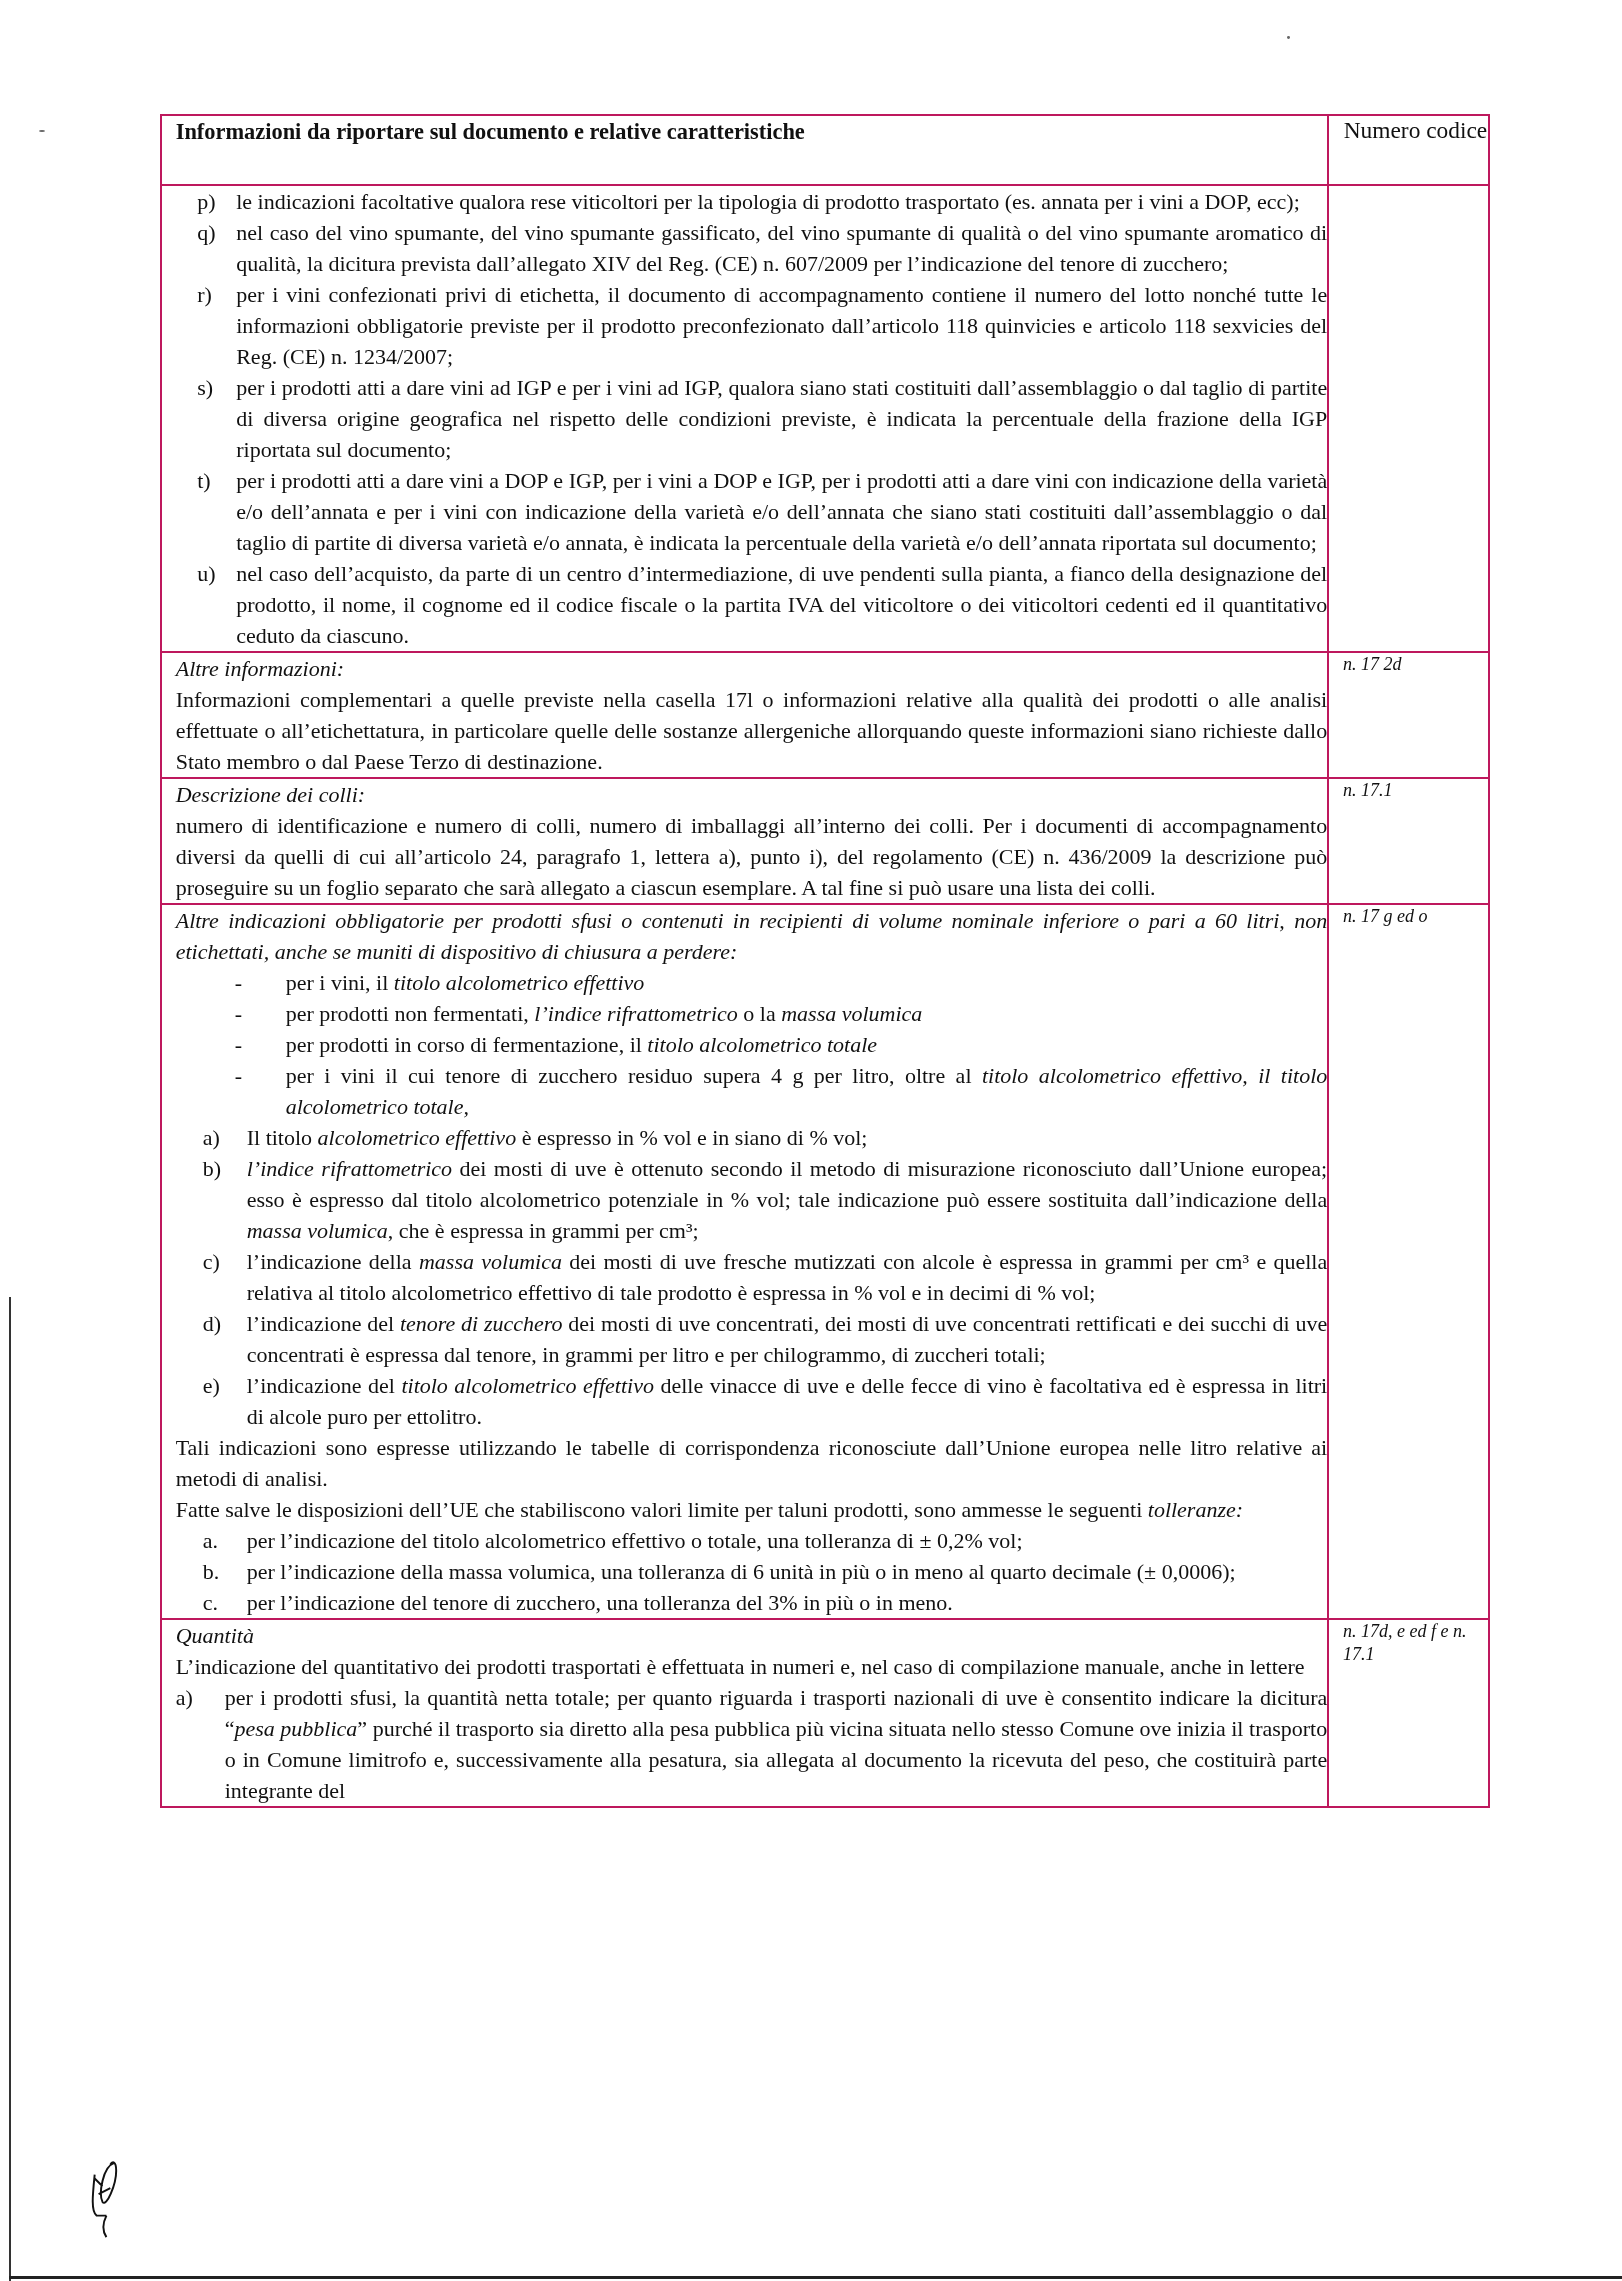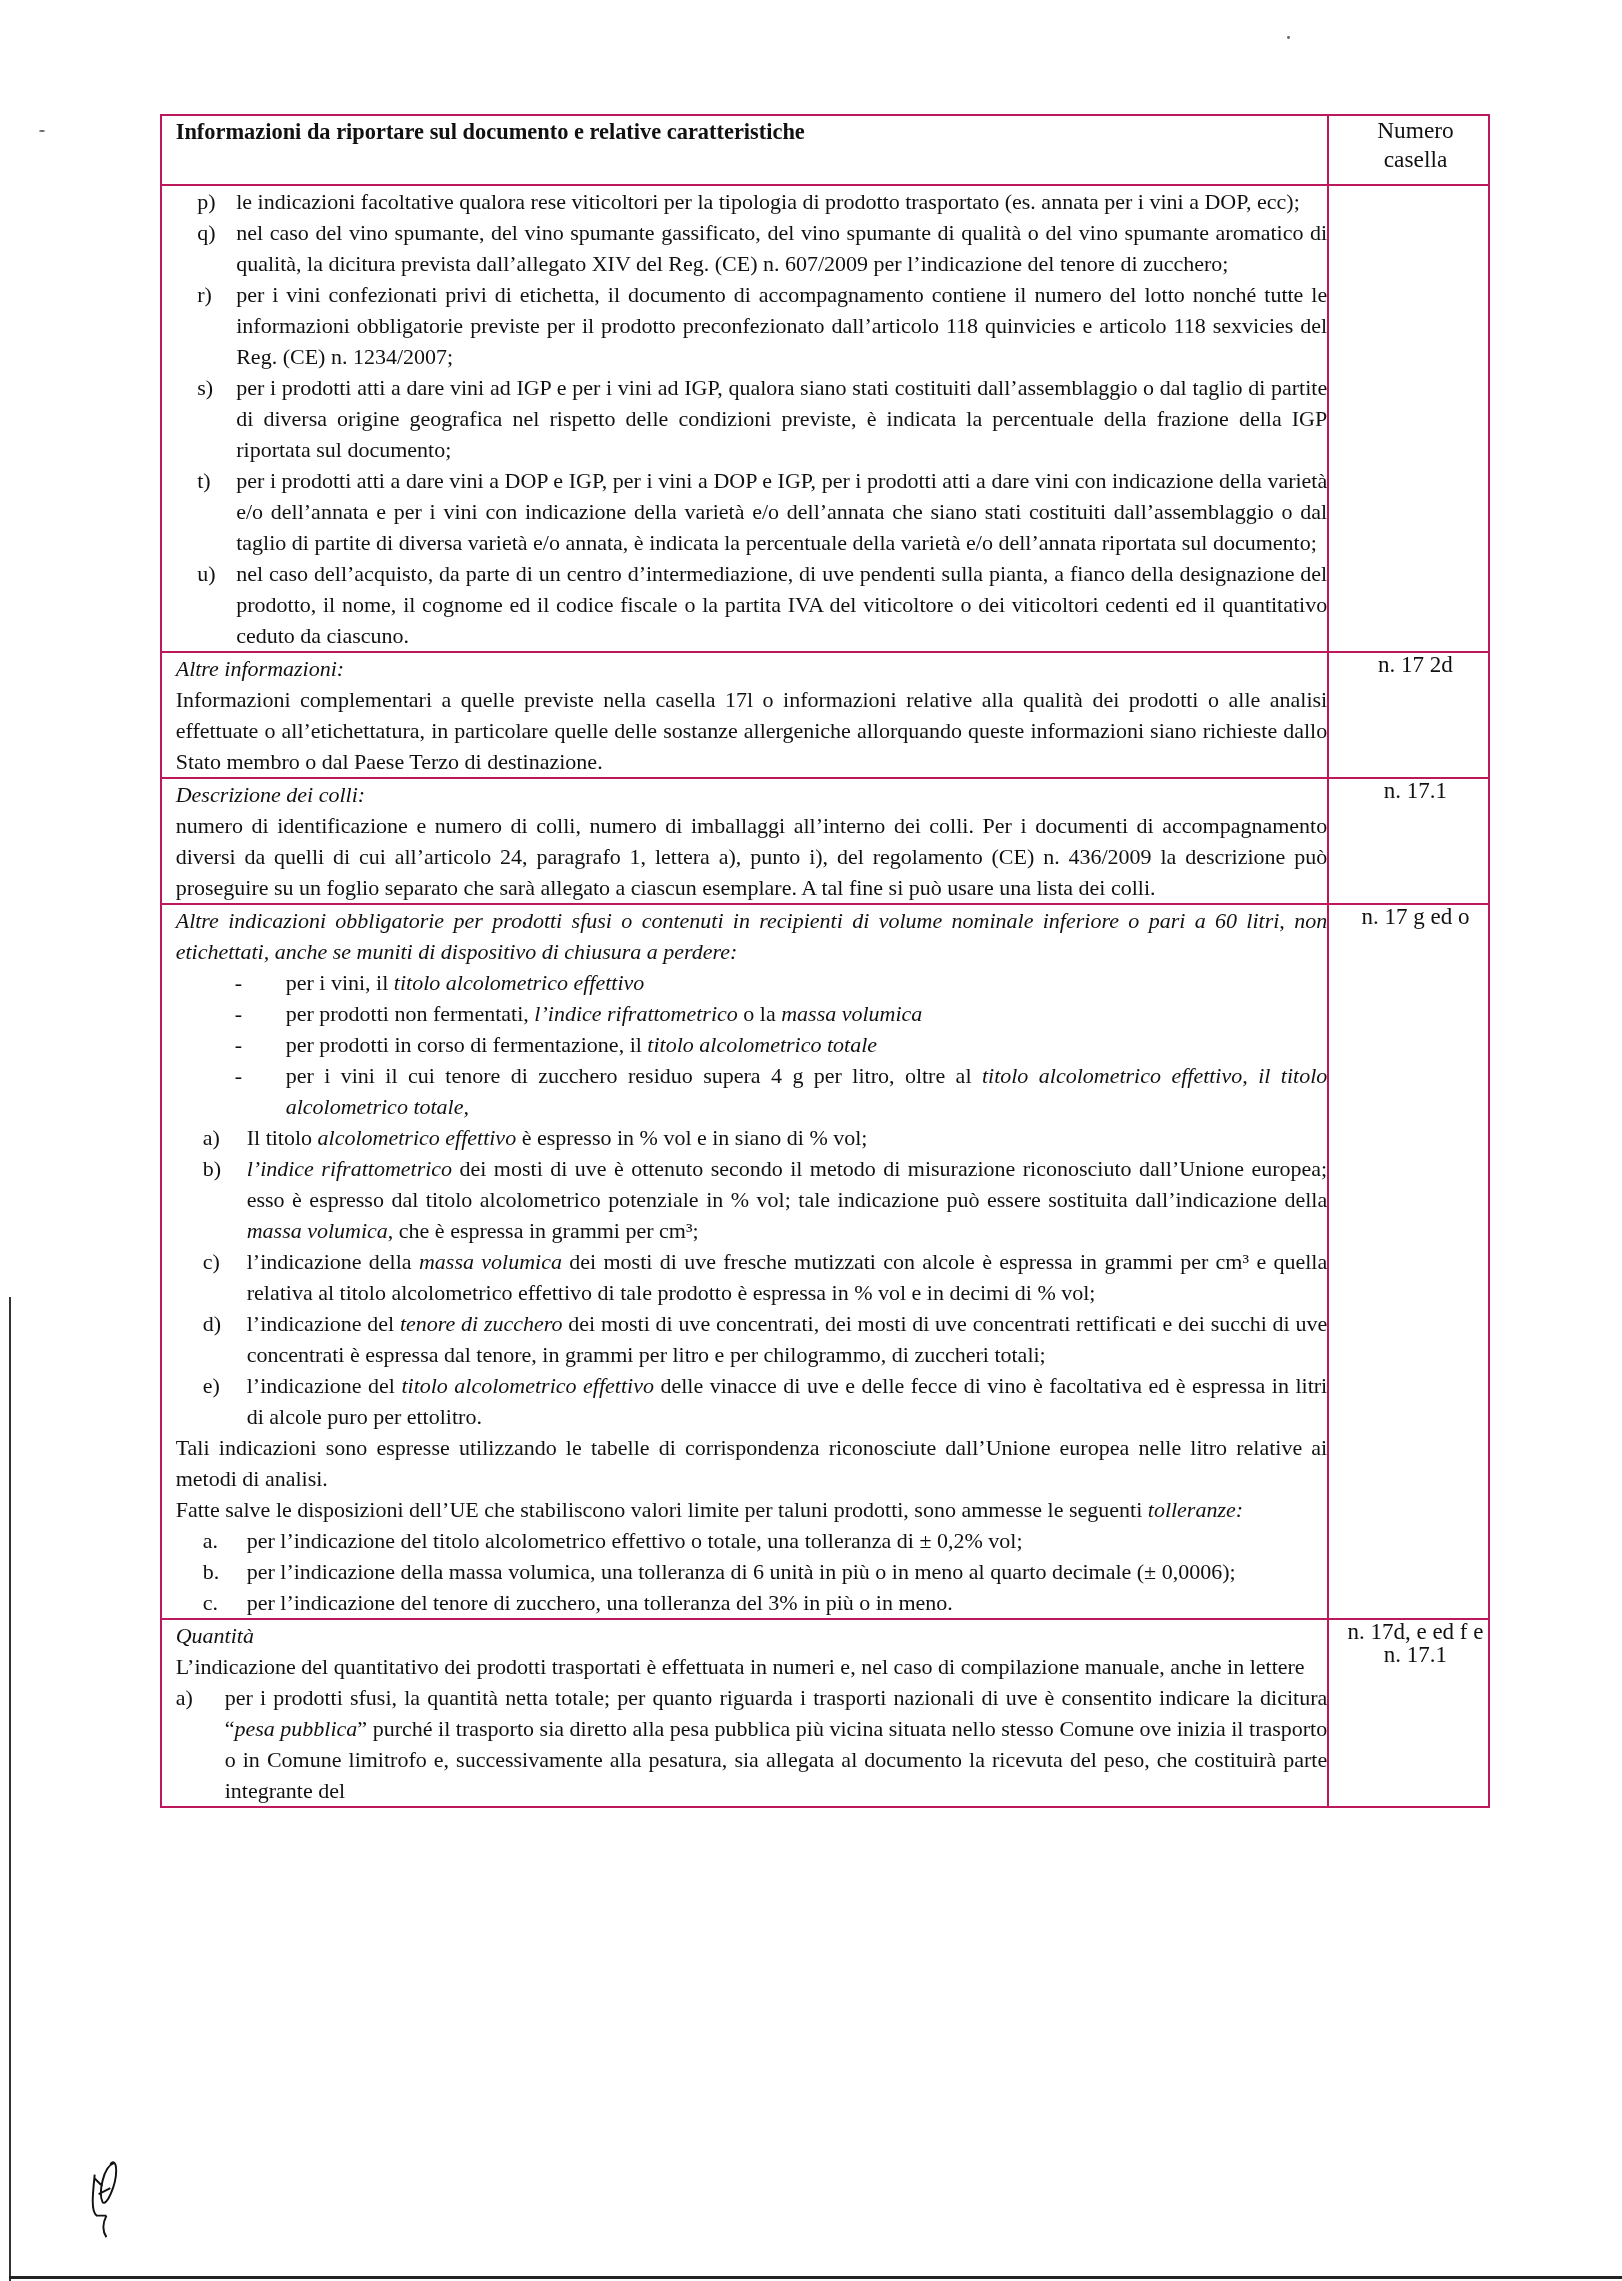--- a/index.html
+++ b/index.html
@@ -6,21 +6,21 @@
   body { width:1623px; height:2281px; position:relative; overflow:hidden;
          font-family:"Liberation Serif","DejaVu Serif",serif; color:#111; }
   .scan-left { position:absolute; left:8.8px; top:1297px; width:2px; height:984px; background:#333; }
   .scan-bottom { position:absolute; left:8.8px; top:2276px; width:1614px; height:2.9px; background:#222; }
   .speck { position:absolute; background:#666; border-radius:50%; }
   table.doc { position:absolute; left:160px; top:114px; width:1330px; border-collapse:collapse;
               font-size:22px; line-height:31px; }
   table.doc td, table.doc th { border:2px solid #be185d; vertical-align:top; padding:0 0 0 13.7px; }
   th.h-info { text-align:left; font-weight:bold; font-size:22.4px; height:68px; vertical-align:middle; padding-left:13.7px; width:1164px; }
   th.h-num { font-weight:normal; text-align:center; font-size:23.4px; line-height:29px; vertical-align:middle; padding:0; width:146px; }
-  td.num { text-align:center; vertical-align:middle; font-size:23px; line-height:23.4px; padding:0 3.9px; }
+  td.num { vertical-align:middle; font-size:18px; line-height:23.4px; padding:0 3.9px;font-style:italic; }
   td.content { padding-right:17.6px; text-align:justify; }
   .item { display:flex; }
   .item .lbl { width:39px; padding-left:21.5px; flex:0 0 auto; }
   .item .txt { flex:1; text-align:justify; }
   .dash { display:flex; padding-left:59px; }
   .dash .lbl { width:51px; flex:0 0 auto; }
   .dash .txt { flex:1; text-align:justify; }
   .sub { display:flex; }
   .sub .lbl { width:44px; padding-left:27px; flex:0 0 auto; }
   .sub .txt { flex:1; text-align:justify; }
@@ -36,21 +36,21 @@
 
 <div class="scan-left"></div>
 <div class="scan-bottom"></div>
 <div class="speck" style="left:39px;top:130px;width:5.9px;height:2px;"></div>
 <div class="speck" style="left:1287px;top:36px;width:2.9px;height:2.9px;"></div>
 
 <table class="doc">
   <tbody>
       <tr>
     <th class="h-info">Informazioni da riportare sul documento e relative caratteristiche</th>
-    <th class="h-num">Numero casella</th>
+    <th class="h-num">Numero codice</th>
   </tr>
 
   <tr>
     <td class="content">
       <div class="item">
             <span class="lbl">p)</span>
             <span class="txt">le indicazioni facoltative qualora rese viticoltori per la tipologia di prodotto trasportato (es. annata per i vini a DOP, ecc);</span>
           </div>
       <div class="item">
             <span class="lbl">q)</span>

